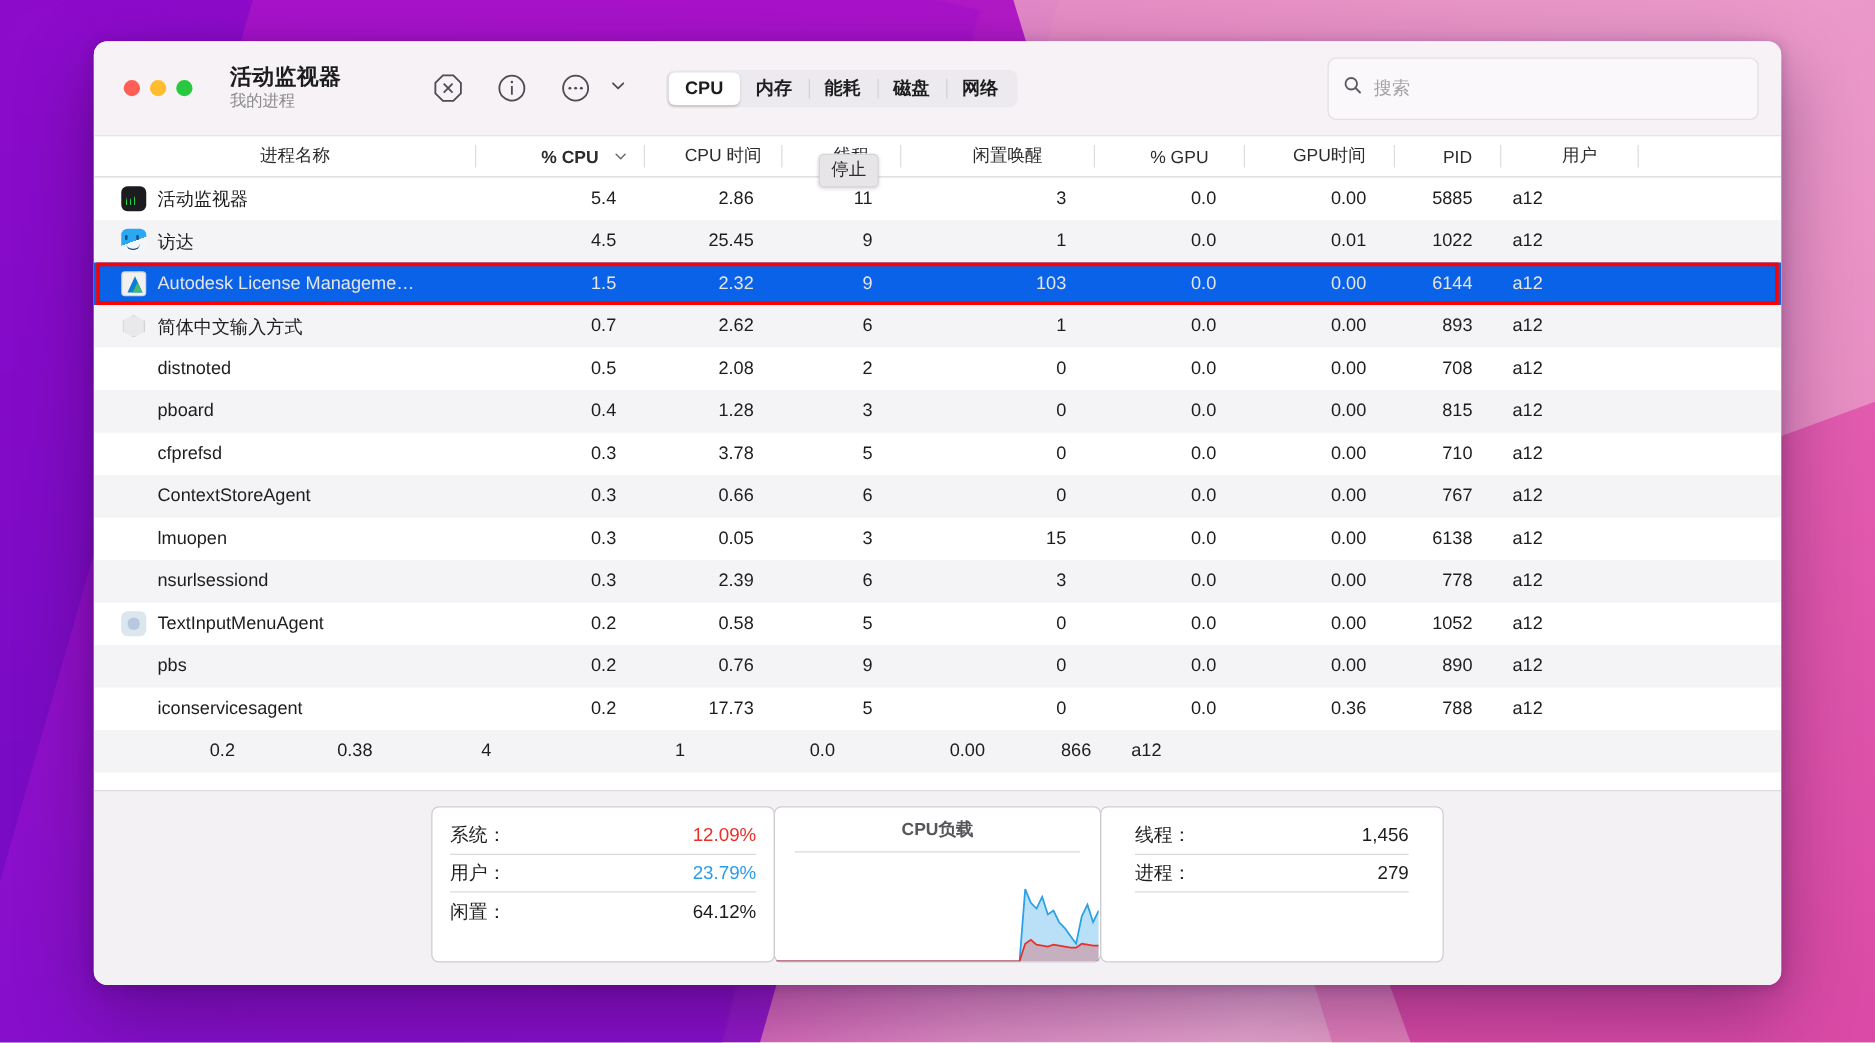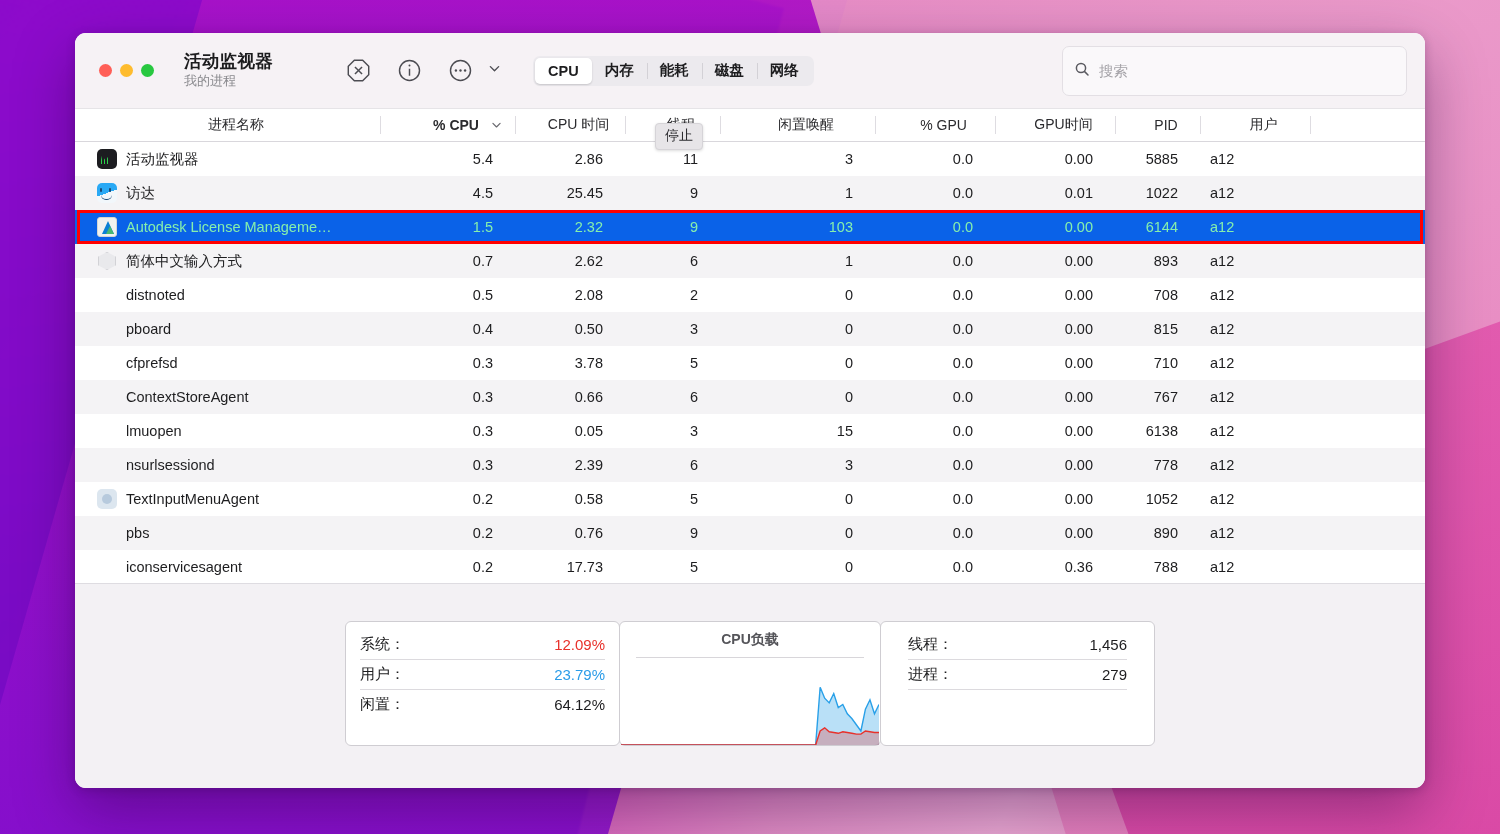--- a/index.html
+++ b/index.html
@@ -208,21 +208,21 @@
   .tbody { flex: 1 1 auto; background: #fff; overflow: hidden; }
   .row {
     height: 34px;
     display: flex;
     align-items: stretch;
     font-size: 14.5px;
     color: #1d1d1f;
     position: relative;
   }
   .row.alt { background: #f4f3f5; }
-  .row.selected { background: #0a62e8; color: #86efac; }
+  .row.selected { background: #0a62e8; color: #e5e5e5; }
 
   .cell { display: flex; align-items: center; }
   .cell.num { justify-content: flex-end; padding-right: 22px; }
   .cell.left { justify-content: flex-start; padding-left: 10px; }
 
   .c-name.cell {
     justify-content: flex-start;
     padding-left: 22px;
     gap: 9px;
   }
@@ -311,21 +311,21 @@
     top: 0; height: 34px;
     border: 3px solid #ff0000;
     pointer-events: none;
     z-index: 30;
     box-sizing: border-box;
   }
 
   
   .footer {
     flex: 0 0 auto;
-    height: 205px;
+    height: 156px;
     background: #f3f1f4;
     border-top: 1px solid #dedce1;
     display: flex;
     align-items: center;
     justify-content: center;
     gap: 0;
     padding-bottom: 6px;
   }
   .panel {
     background: #ffffff;
@@ -569,21 +569,21 @@
           <div class="cell num c-pid">708</div>
           <div class="cell left c-user">a12</div>
           <div class="cell c-end"></div>
         </div>
         <div class="row alt">
           <div class="cell c-name">
             <span class="picon blank"></span>
             <span class="pname">pboard</span>
           </div>
           <div class="cell num c-cpu">0.4</div>
-          <div class="cell num c-time">0.50</div>
+          <div class="cell num c-time">1.28</div>
           <div class="cell num c-thr">3</div>
           <div class="cell num c-idle">0</div>
           <div class="cell num c-gpu">0.0</div>
           <div class="cell num c-gput">0.00</div>
           <div class="cell num c-pid">815</div>
           <div class="cell left c-user">a12</div>
           <div class="cell c-end"></div>
         </div>
         <div class="row">
           <div class="cell c-name">

